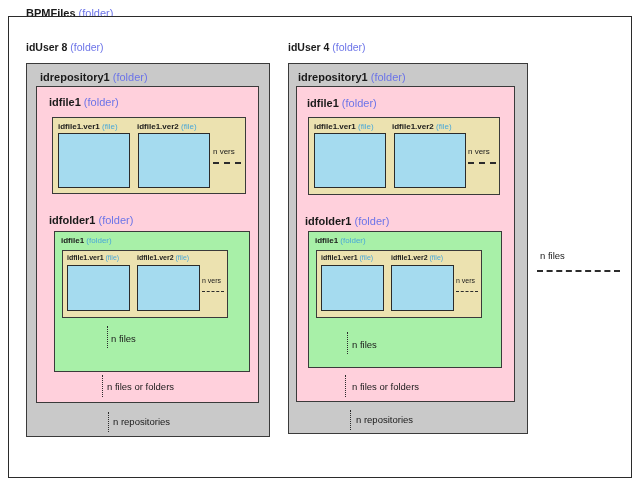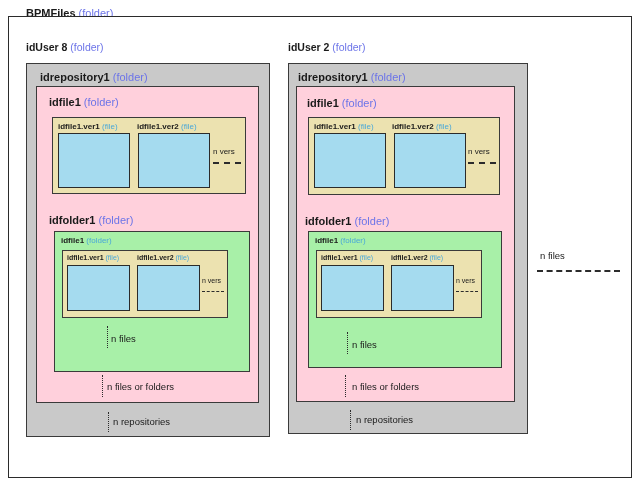--- a/index.html
+++ b/index.html
@@ -138,21 +138,21 @@
   <div class="vdot" style="left:107px;top:326px;height:22px;"></div>
   <div class="annot" style="left:111px;top:333px;">n files</div>
 
   <div class="vdot" style="left:102px;top:375px;height:22px;"></div>
   <div class="annot" style="left:107px;top:381px;">n files or folders</div>
 
   <div class="vdot" style="left:108px;top:412px;height:20px;"></div>
   <div class="annot" style="left:113px;top:416px;">n repositories</div>
 
   <div class="boxlabel" style="left:288px;top:41px;">
-    <span>idUser 2</span>
+    <span>idUser 4</span>
     <span class="kind">(folder)</span>
   </div>
 
   <div class="box gray" style="left:288px;top:63px;width:240px;height:371px;"></div>
 
   <div class="boxlabel small" style="left:298px;top:71px;">
     <span>idrepository1</span>
     <span class="kind">(folder)</span>
   </div>
 

